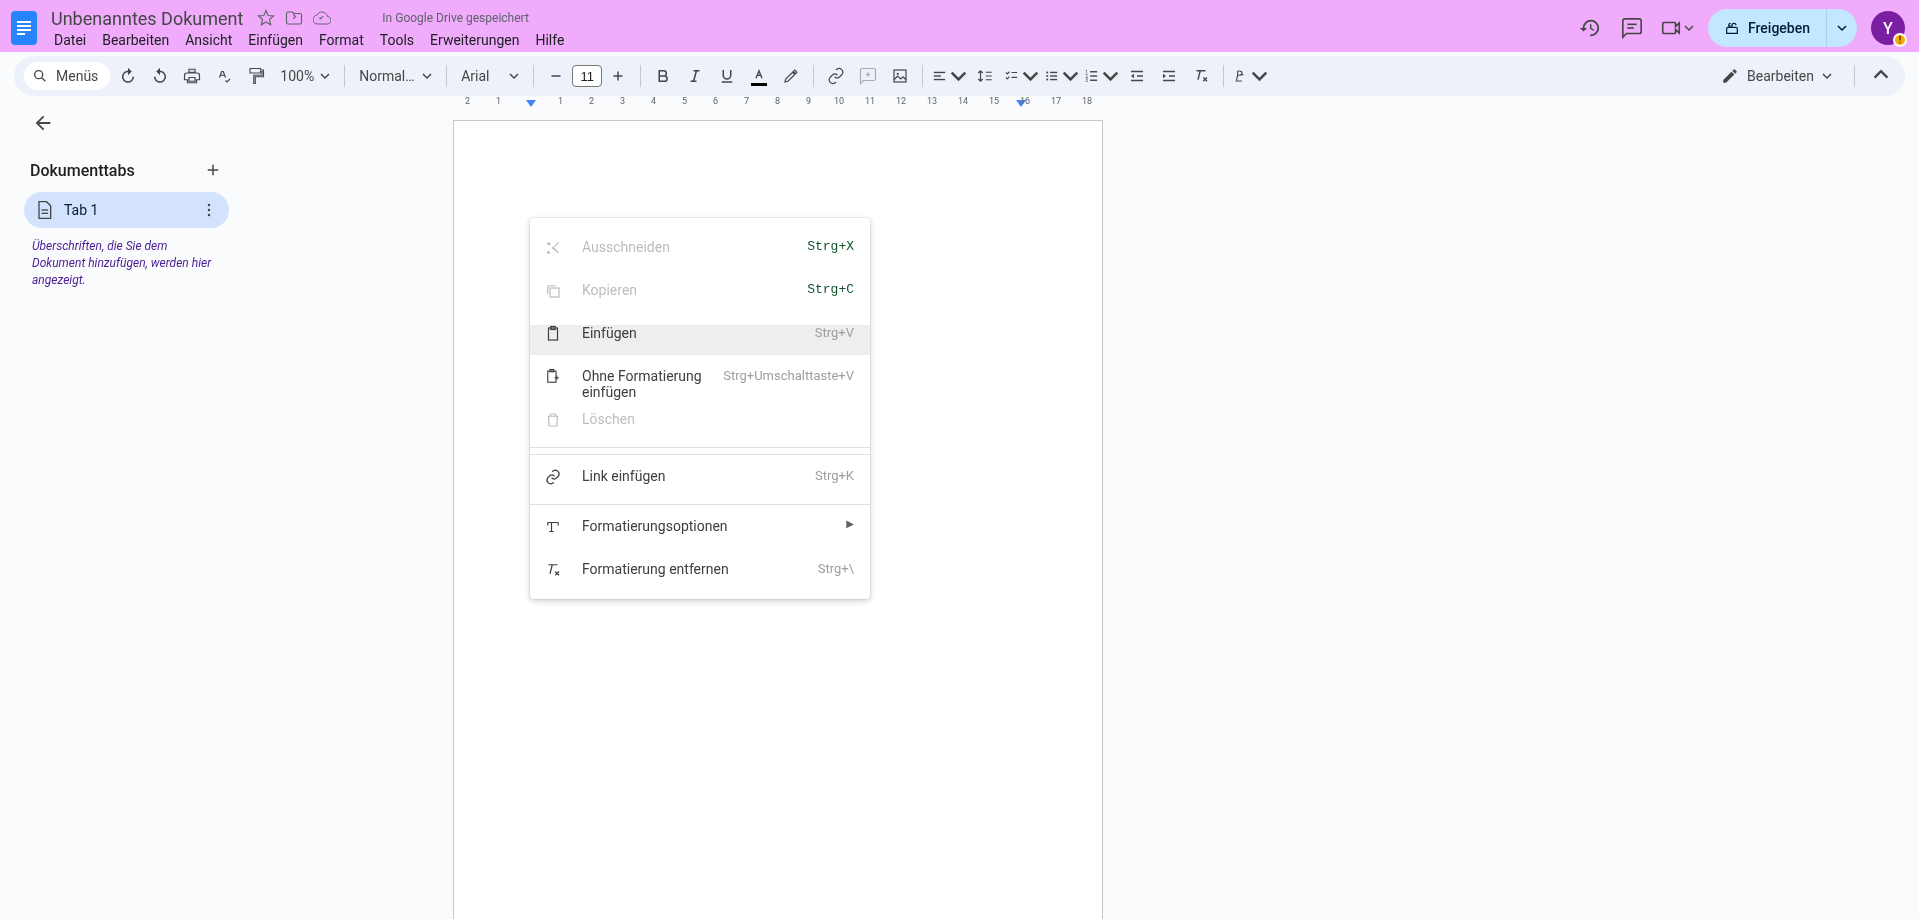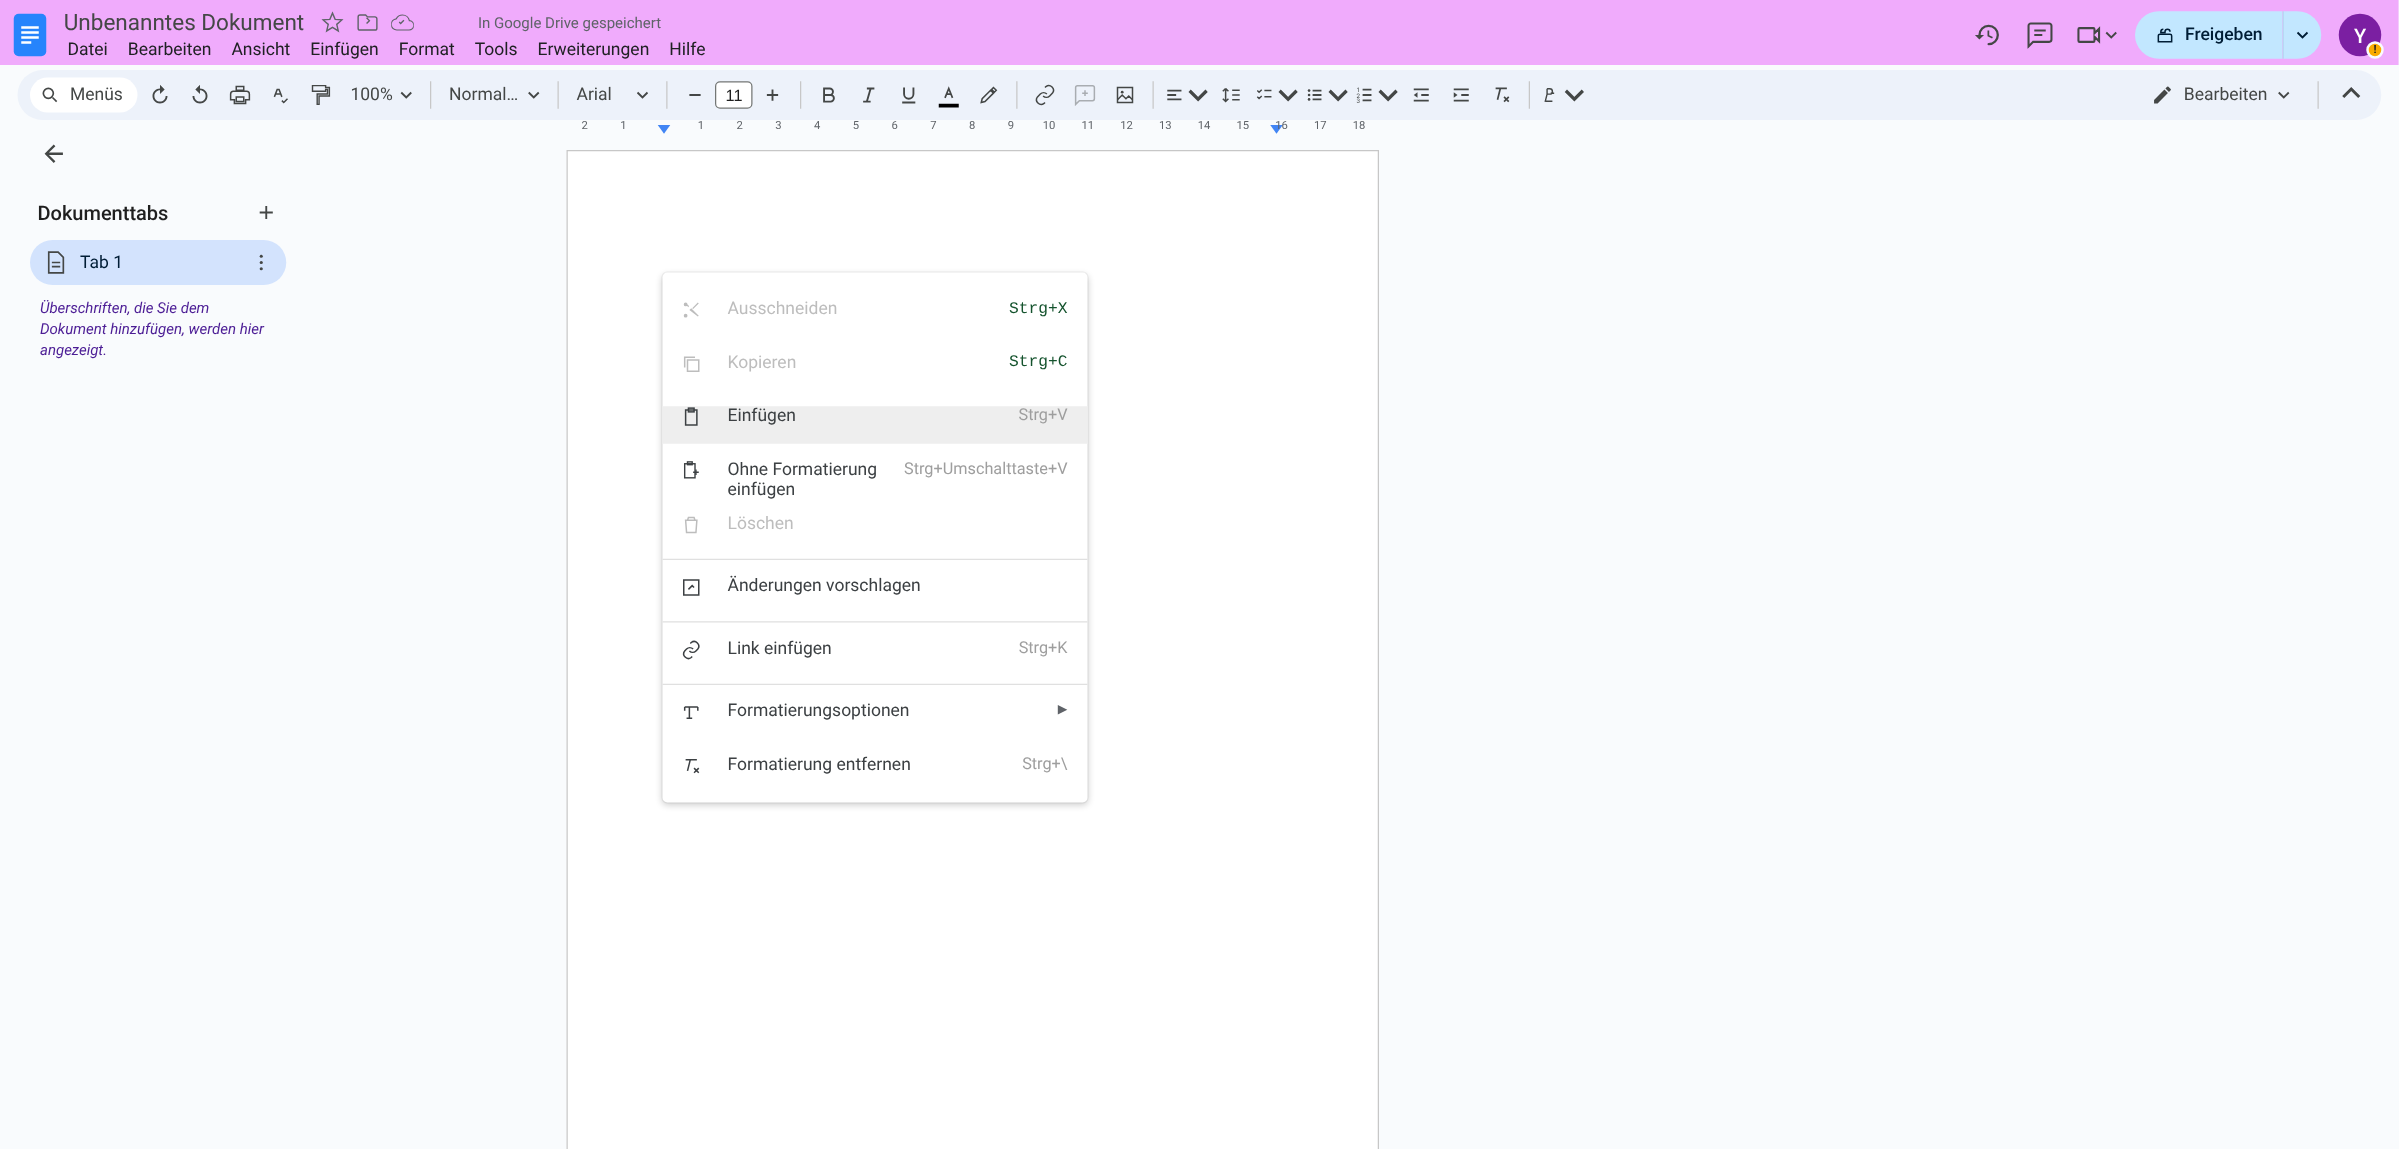--- a/index.html
+++ b/index.html
@@ -642,27 +642,20 @@
       <span class="cm-label">Ohne Formatierung einfügen</span>
       <span class="cm-shortcut">Strg+Umschalttaste+V</span>
     </div>
     <div class="cm-item disabled">
       <svg viewBox="0 0 24 24">
         <path d="M6 7h12l-1 13H7zM9 4h6l1 3H8z" fill="none" stroke="currentColor" stroke-width="1.6"></path>
       </svg>
       <span class="cm-label">Löschen</span>
     </div>
     <div class="cm-divider"></div>
-    <div class="cm-item">
-      <svg viewBox="0 0 24 24">
-        <rect x="4" y="4" width="16" height="16" fill="none" stroke="currentColor" stroke-width="1.6"></rect>
-        <path d="M9 14l4-4 2 2" fill="none" stroke="currentColor" stroke-width="1.6"></path>
-      </svg>
-      <span class="cm-label">Änderungen vorschlagen</span>
-    </div>
     <div class="cm-divider"></div>
     <div class="cm-item">
       <svg viewBox="0 0 24 24">
         <path d="M10 13a5 5 0 007 0l2-2a5 5 0 00-7-7l-1 1M14 11a5 5 0 00-7 0l-2 2a5 5 0 007 7l1-1" fill="none" stroke="currentColor" stroke-width="1.6"></path>
       </svg>
       <span class="cm-label">Link einfügen</span>
       <span class="cm-shortcut">Strg+K</span>
     </div>
     <div class="cm-divider"></div>
     <div class="cm-item">

